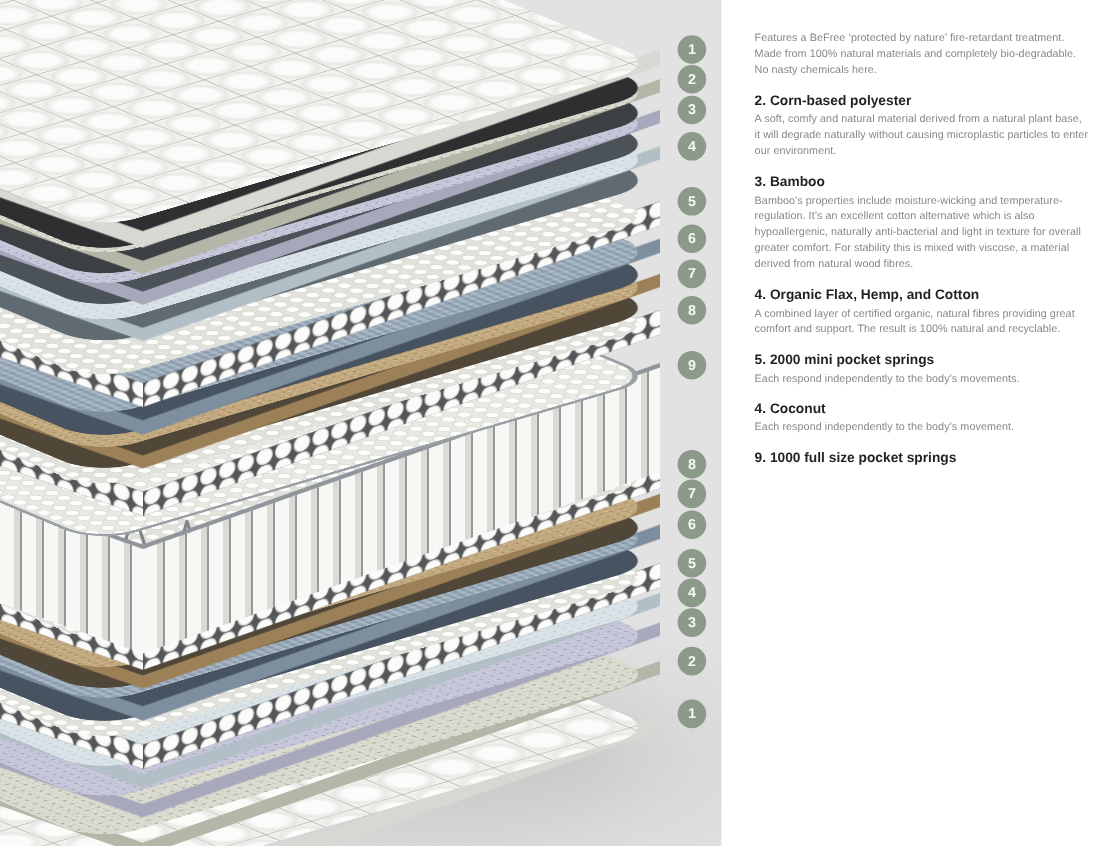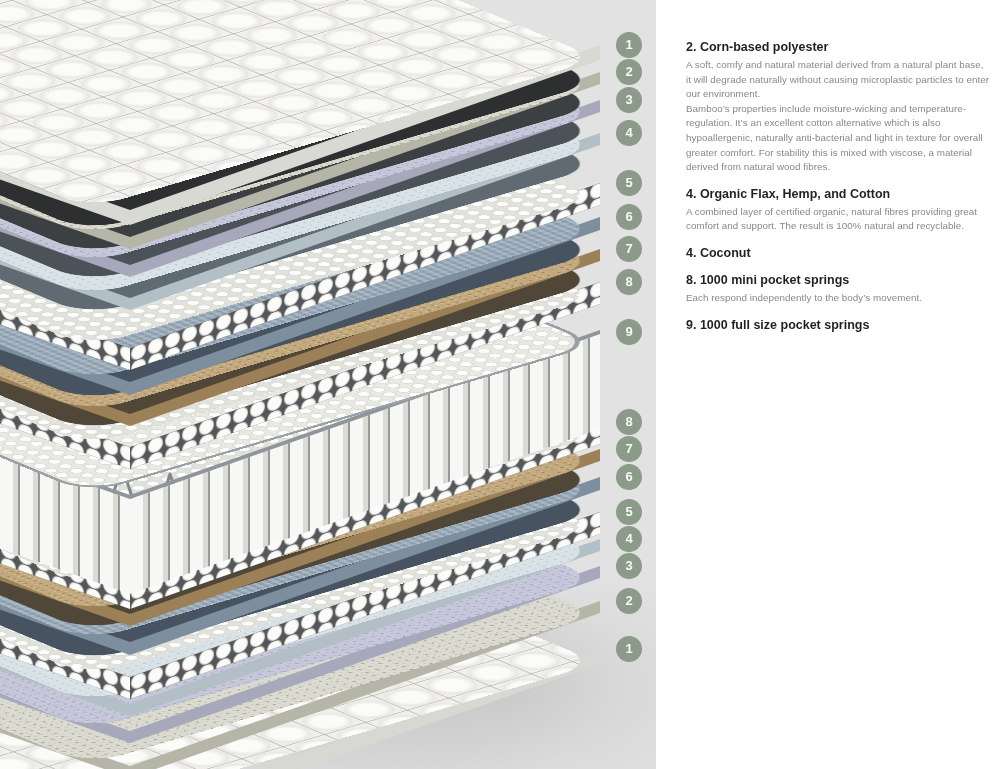--- a/index.html
+++ b/index.html
@@ -257,37 +257,42 @@
     <span class="badge" style="background: rgb(139, 154, 137);">5</span>
     <span class="badge" style="background: rgb(139, 154, 137);">4</span>
     <span class="badge" style="background: rgb(139, 154, 137);">3</span>
     <span class="badge" style="background: rgb(139, 154, 137);">2</span>
     <span class="badge" style="background: rgb(139, 154, 137);">1</span>
   </div>
 </div>
 
 <div id="panel">
   <section class="sec first">
+    <p class="sec-p">Features a BeFree ‘protected by nature’ fire-retardant treatment. Made from 100% natural materials and completely bio-degradable. No nasty chemicals here.</p>
   </section>
   <section class="sec">
     <h3 class="sec-h">2. Corn-based polyester</h3>
     <p class="sec-p">A soft, comfy and natural material derived from a natural plant base, it will degrade naturally without causing microplastic particles to enter our environment.</p>
   </section>
   <section class="sec">
+    <h3 class="sec-h">3. Bamboo</h3>
     <p class="sec-p">Bamboo’s properties include moisture-wicking and temperature-regulation. It’s an excellent cotton alternative which is also hypoallergenic, naturally anti-bacterial and light in texture for overall greater comfort. For stability this is mixed with viscose, a material derived from natural wood fibres.</p>
   </section>
   <section class="sec">
     <h3 class="sec-h">4. Organic Flax, Hemp, and Cotton</h3>
     <p class="sec-p">A combined layer of certified organic, natural fibres providing great comfort and support. The result is 100% natural and recyclable.</p>
   </section>
   <section class="sec">
+    <h3 class="sec-h">5. 2000 mini pocket springs</h3>
+    <p class="sec-p">Each respond independently to the body’s movements.</p>
+  </section>
+  <section class="sec">
   </section>
   <section class="sec">
     <h3 class="sec-h">4. Coconut</h3>
   </section>
   <section class="sec">
-    <h3 class="sec-h">8. 1000 mini pocket springs</h3>
     <p class="sec-p">Each respond independently to the body’s movement.</p>
   </section>
   <section class="sec">
     <h3 class="sec-h">9. 1000 full size pocket springs</h3>
   </section>
 </div>
 
 </body></html>

